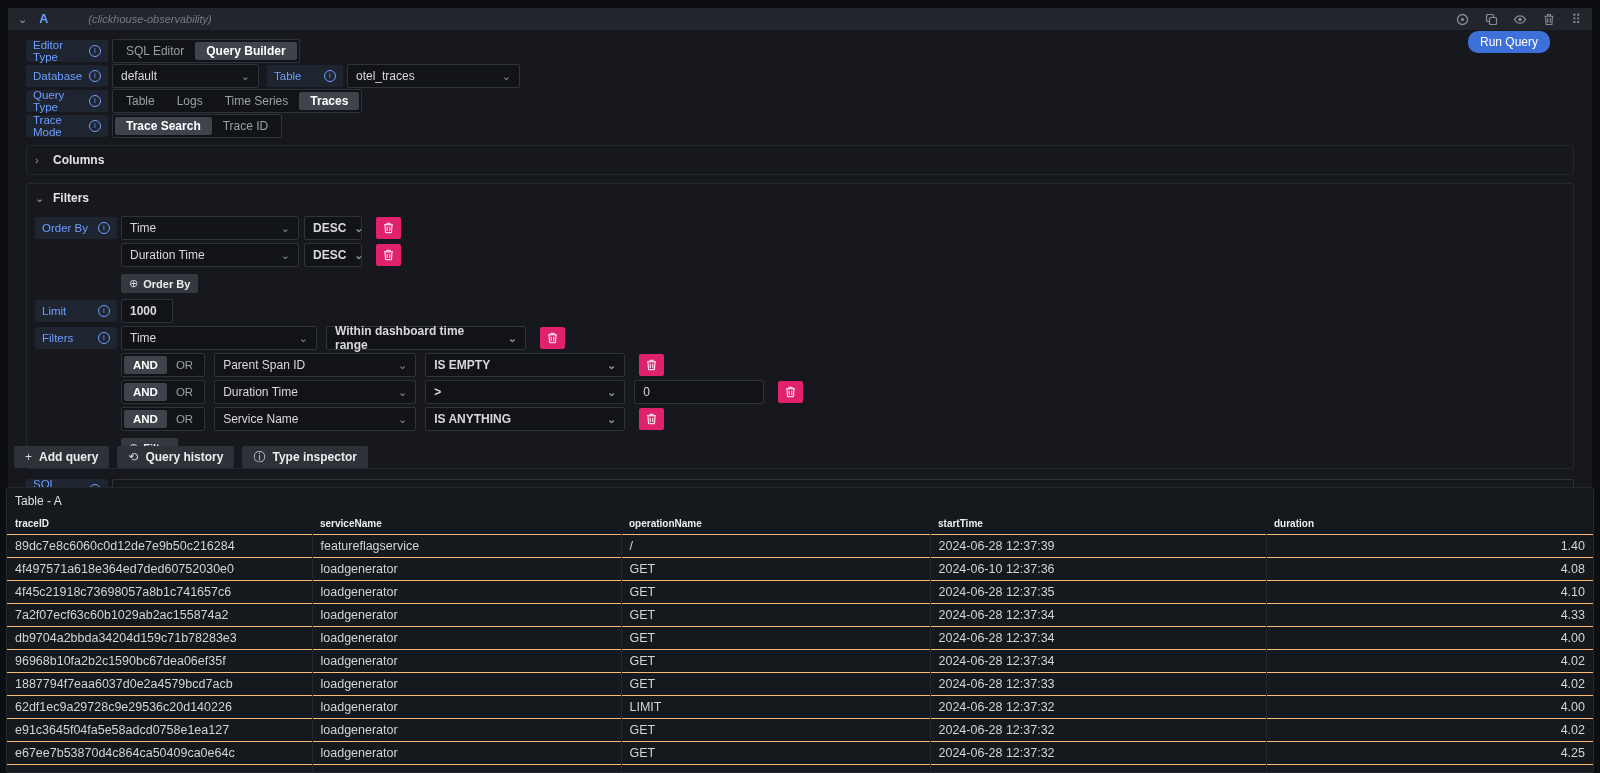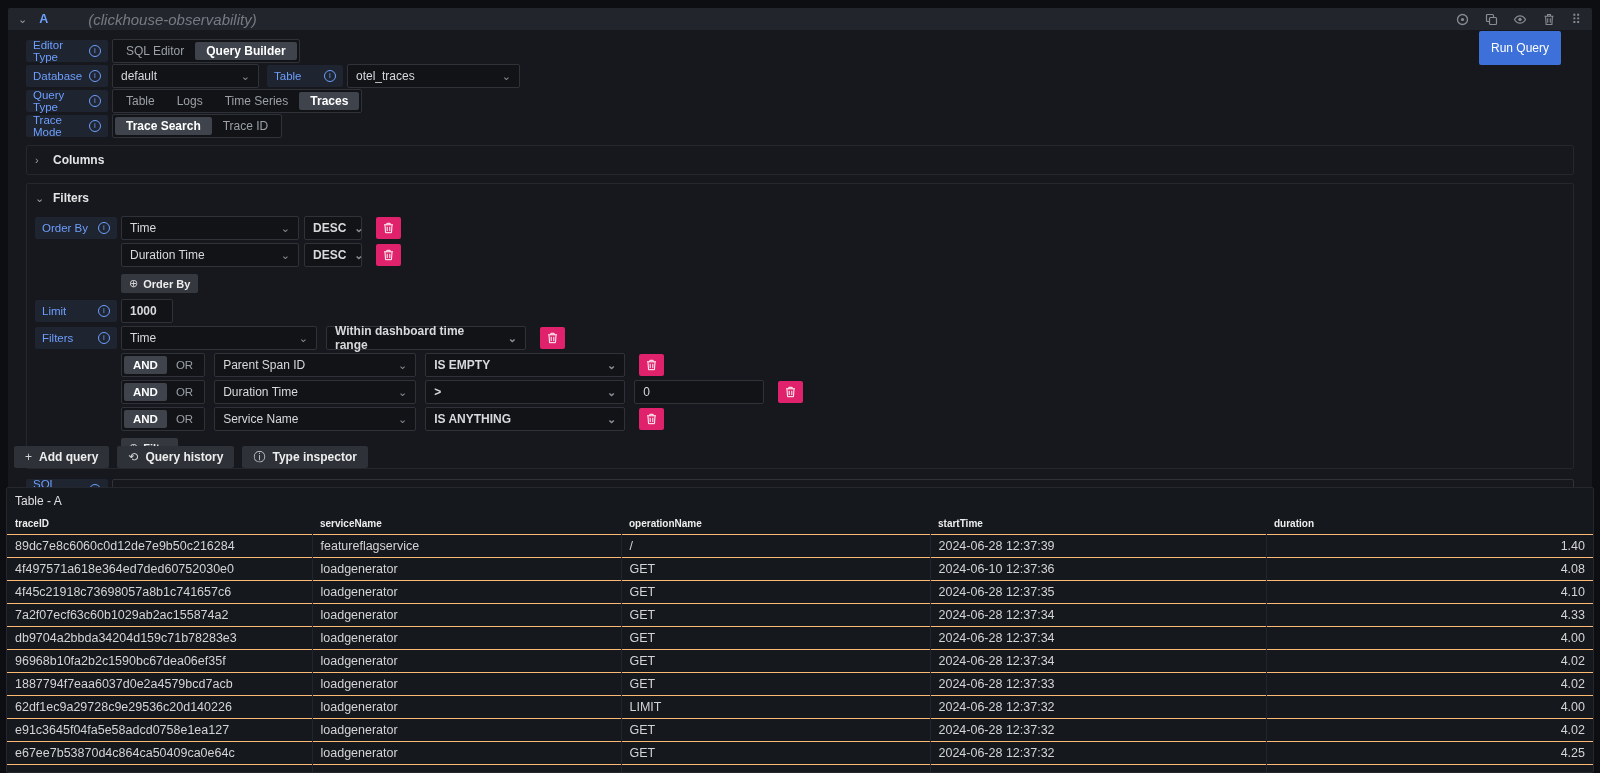--- a/index.html
+++ b/index.html
@@ -20,21 +20,21 @@
     padding-bottom:12px;
   }
   .query-header {
     height:22px; background:#22252b;
     display:flex; align-items:center;
     padding:0 10px;
     border-radius:2px 2px 0 0;
   }
   .collapse-chev { color:#9aa0a6; font-size:11px; margin-right:12px; cursor:pointer; }
   .refid { color:#6e9fff; font-weight:bold; font-size:12.5px; margin-right:40px; }
-  .ds-hint { color:#767b83; font-style:italic; font-size:15px; }
+  .ds-hint { color:#767b83; font-style:italic; font-size:11px; }
   .header-icons { margin-left:auto; display:flex; align-items:center; gap:15px; }
   .hicon { width:14px; height:14px; display:flex; align-items:center; justify-content:center; color:#878c94; cursor:pointer; }
   .hicon svg { display:block; }
   .drag-dots { font-size:13px; color:#878c94; letter-spacing:1px; cursor:grab; }
 
   .panel-content { padding:10px 18px 0 18px; position:relative; }
 
   .ctl-row { display:flex; align-items:center; margin-bottom:3px; height:22px; }
 
   .inline-label {
@@ -116,22 +116,22 @@
   
   .footer-btns { position:absolute; left:14px; top:446px; display:flex; gap:8px; }
   .sec-btn {
     display:inline-flex; align-items:center; gap:7px; height:22px;
     background:#2e3137; border:none; border-radius:2px;
     color:#eceded; font-size:12px; font-weight:bold; padding:0 11px; cursor:pointer;
   }
   .sec-btn .bicon { font-weight:normal; font-size:12px; color:#d4d5d7; }
 
   .run-query-btn {
-    position:absolute; right:31px; top:23px;
-    height:34px; background:#3d71d9; border:none; border-radius:2px;
+    position:absolute; right:42px; top:23px;
+    height:22px; background:#3d71d9; border:none; border-radius:10px;
     color:#fff; font-size:12px; font-weight:500; padding:0 12px; cursor:pointer;
   }
 
   
   .table-panel {
     position:absolute; left:6px; right:6px; top:487px; bottom:0;
     background:#15181c; border:1px solid #24272d; border-radius:2px;
     overflow:hidden;
   }
   .table-title { height:25px; display:flex; align-items:center; padding-left:8px; font-size:12px; color:#dfe0e2; }

